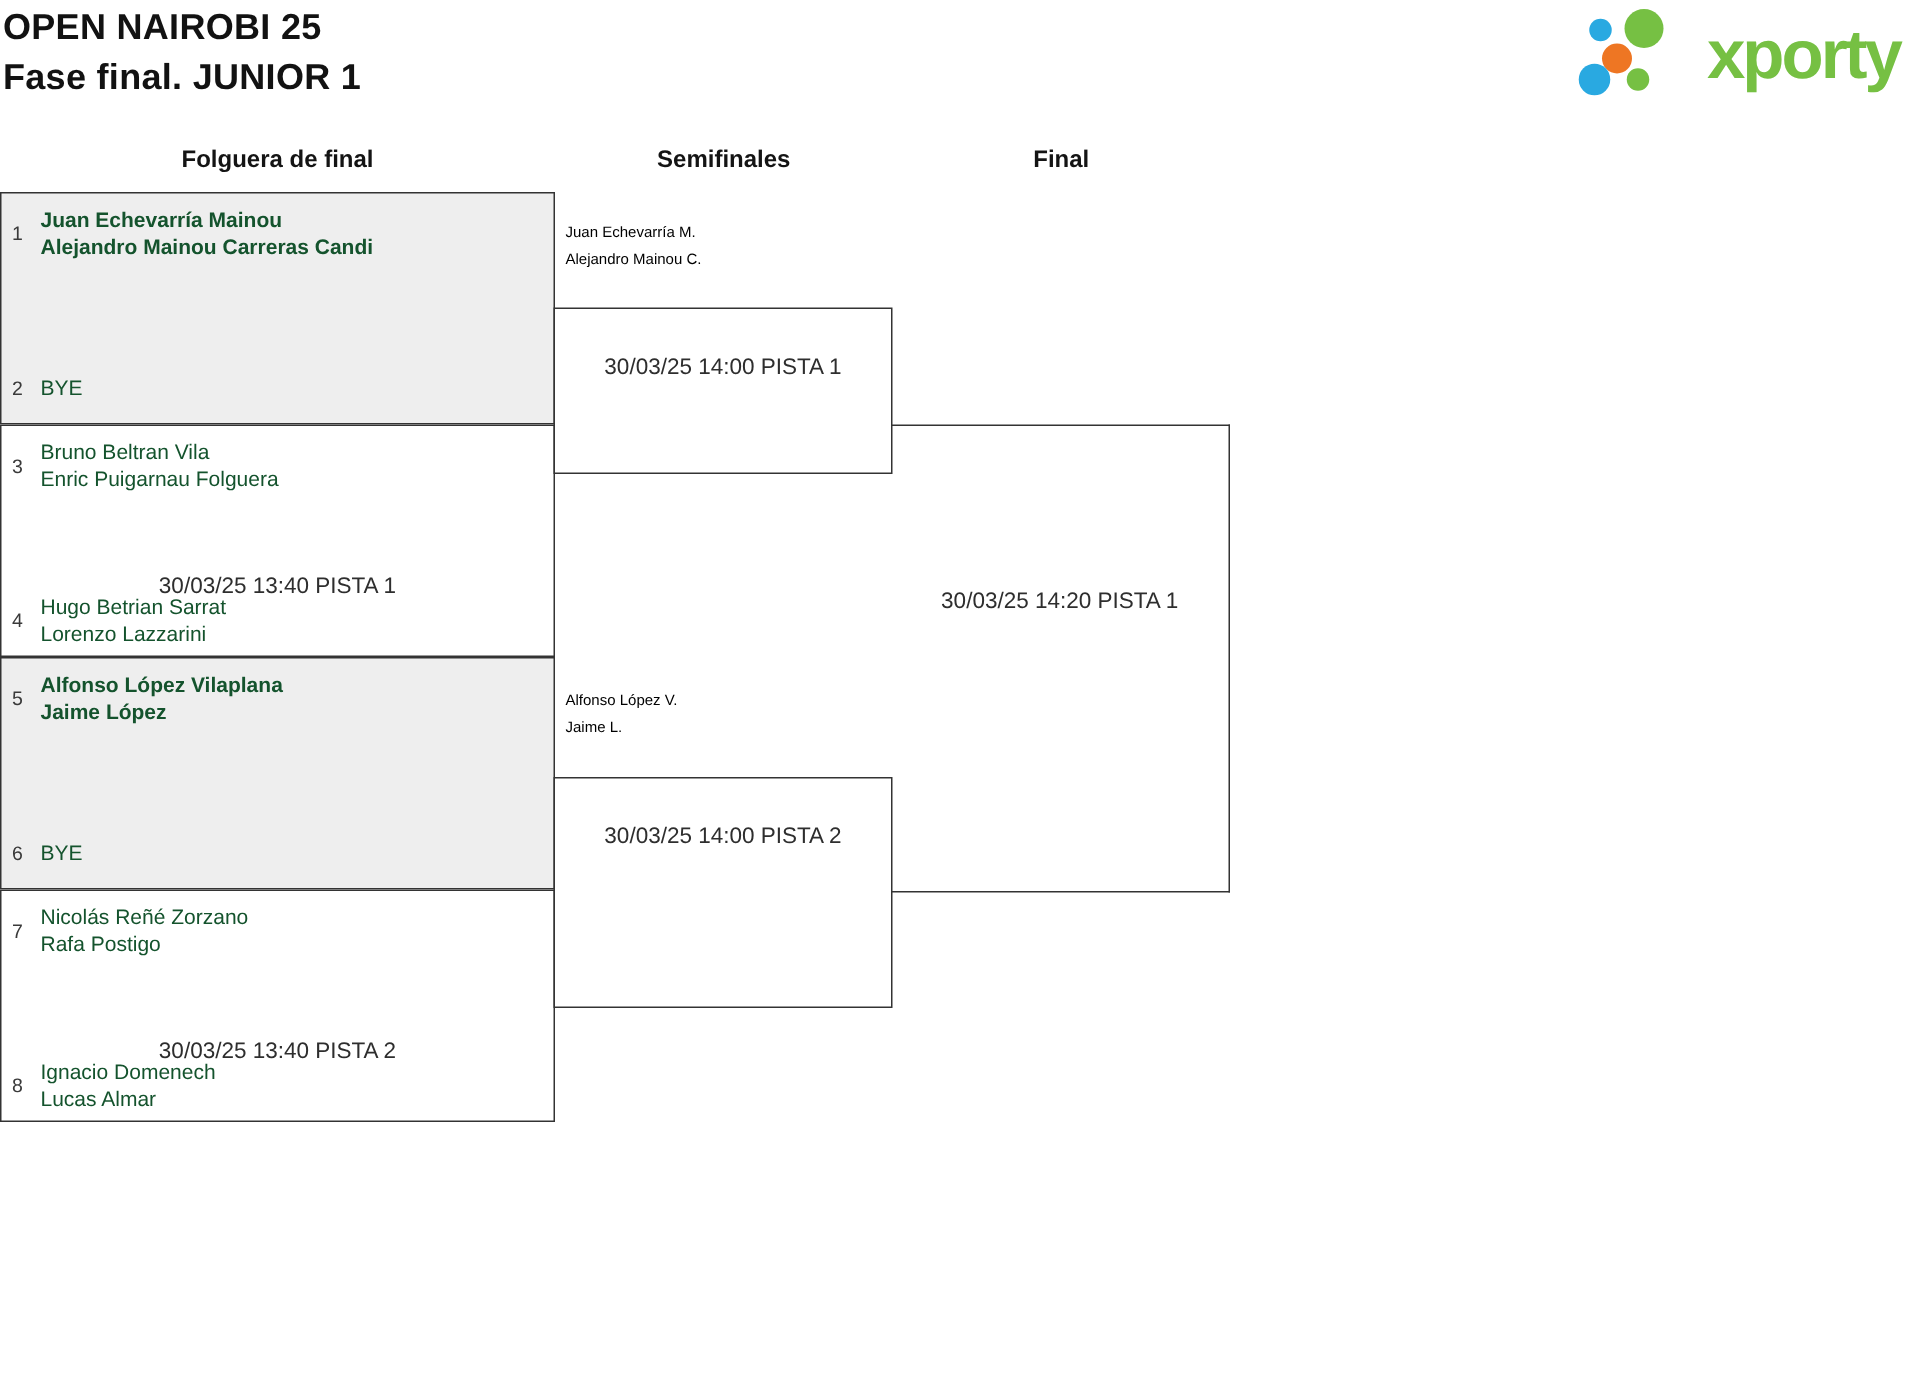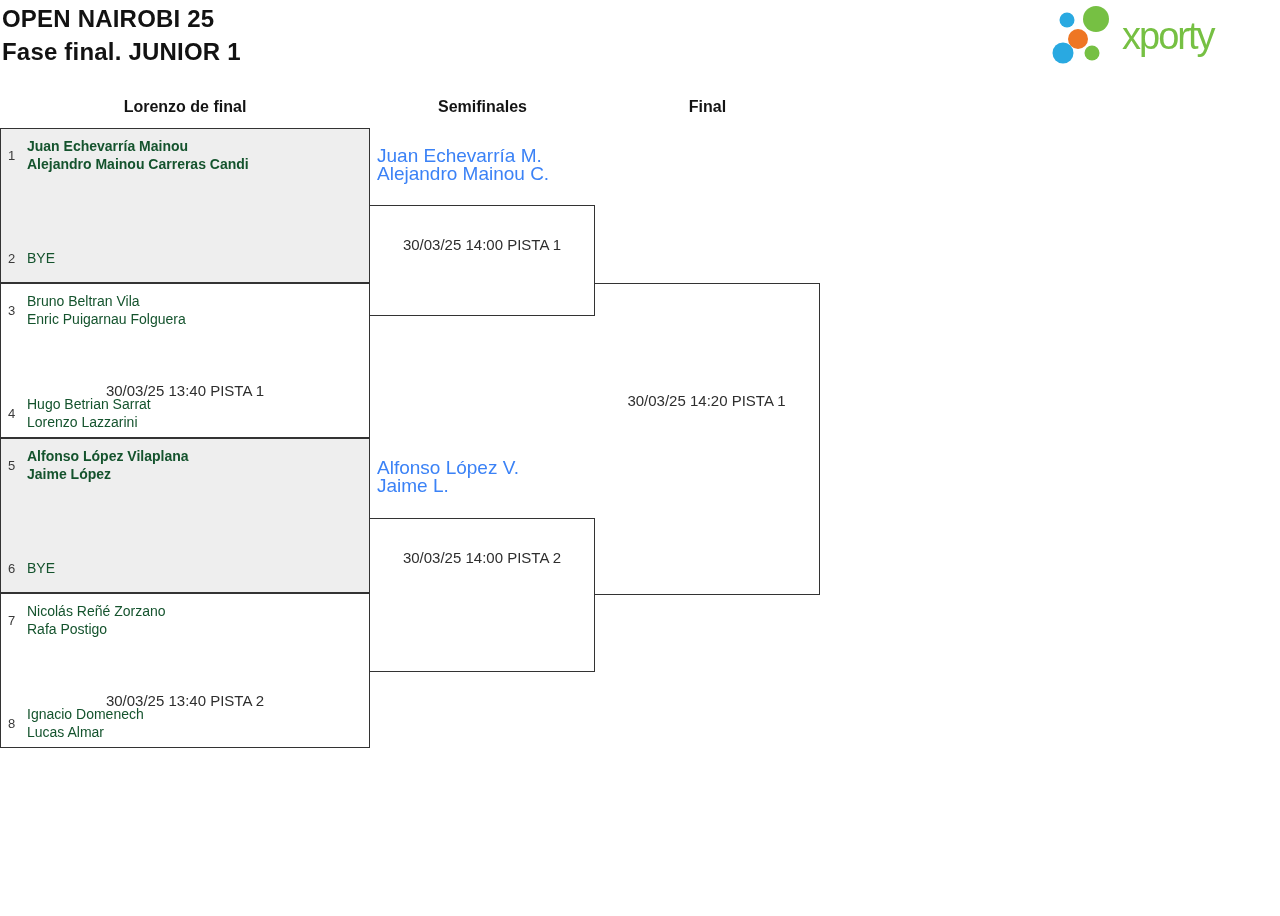--- a/index.html
+++ b/index.html
@@ -4,22 +4,22 @@
 <style>
   html,body { margin:0; padding:0; background:#ffffff; }
   body { font-family:"Liberation Sans", sans-serif; }
   .page { position:relative; width:1280px; height:916px; background:#fff; overflow:hidden; }
 
   
   .title { position:absolute; left:2px; top:2px; font-size:24px; font-weight:700;
            line-height:33px; color:#121212; letter-spacing:0.2px; }
   .logo { position:absolute; left:1048px; top:0; height:72px; display:flex; align-items:center; }
   .logo-dots { width:68px; height:70px; display:block; }
-  .logo-text { font-size:38px; font-weight:400; letter-spacing:-2px; line-height:70px;
-               margin-left:6px; color:#76c043; }
+  .logo-text { font-size:46px; font-weight:700; letter-spacing:-2px; line-height:70px;
+               margin-left:22px; color:#76c043; }
 
   
   .col-header { position:absolute; top:98px; text-align:center; font-weight:700;
                 font-size:16px; line-height:18px; color:#141414; }
   .col-h-0 { left:0; width:370px; }
   .col-h-1 { left:370px; width:225px; }
   .col-h-2 { left:595px; width:225px; }
 
   
   .mbox { position:absolute; left:0; width:370px; height:155px;
@@ -42,21 +42,21 @@
   .names { font-size:14px; line-height:18px; color:#14532d; }
   .names.bold { font-weight:700; color:#14532d; }
 
   .match-time { position:absolute; left:0; right:0; text-align:center;
                 font-size:15px; line-height:18px; color:#2e2e2e; }
   .qtime { top:70px;margin-top:28px; }
   .stime { top:30px; }
   .ftime { top:108px; }
 
   
-  .adv { position:absolute; left:377px; font-size:19px; line-height:18px; color:#3b82f6; }
+  .adv { position:absolute; left:377px; font-size:10px; line-height:18px; color:#000000; }
   .adv-sf1 { top:147px; }
   .adv-sf2 { top:459px; }
 </style>
 </head>
 <body>
 
 <div class="page">
 
   <div class="title">
     <div>OPEN NAIROBI 25</div>
@@ -67,21 +67,21 @@
     <svg class="logo-dots" viewBox="0 0 68 70">
       <circle cx="48" cy="18" r="13" fill="#76c043"></circle>
       <circle cx="19" cy="19" r="7.5" fill="#29a9e1"></circle>
       <circle cx="30" cy="38" r="10" fill="#ee7623"></circle>
       <circle cx="15" cy="52" r="10.5" fill="#29a9e1"></circle>
       <circle cx="44" cy="52" r="7.5" fill="#76c043"></circle>
     </svg>
     <span class="logo-text">xporty</span>
   </div>
 
-  <div class="col-header col-h-0">Lorenzo de final</div>
+  <div class="col-header col-h-0">Folguera de final</div>
   <div class="col-header col-h-1">Semifinales</div>
   <div class="col-header col-h-2">Final</div>
 
   <div class="mbox gray qf1">
     <div class="team-row row-top">
       <span class="seed">1</span>
       <div class="names bold">
         <div>Juan Echevarría Mainou</div>
         <div>Alejandro Mainou Carreras Candi</div>
       </div>

